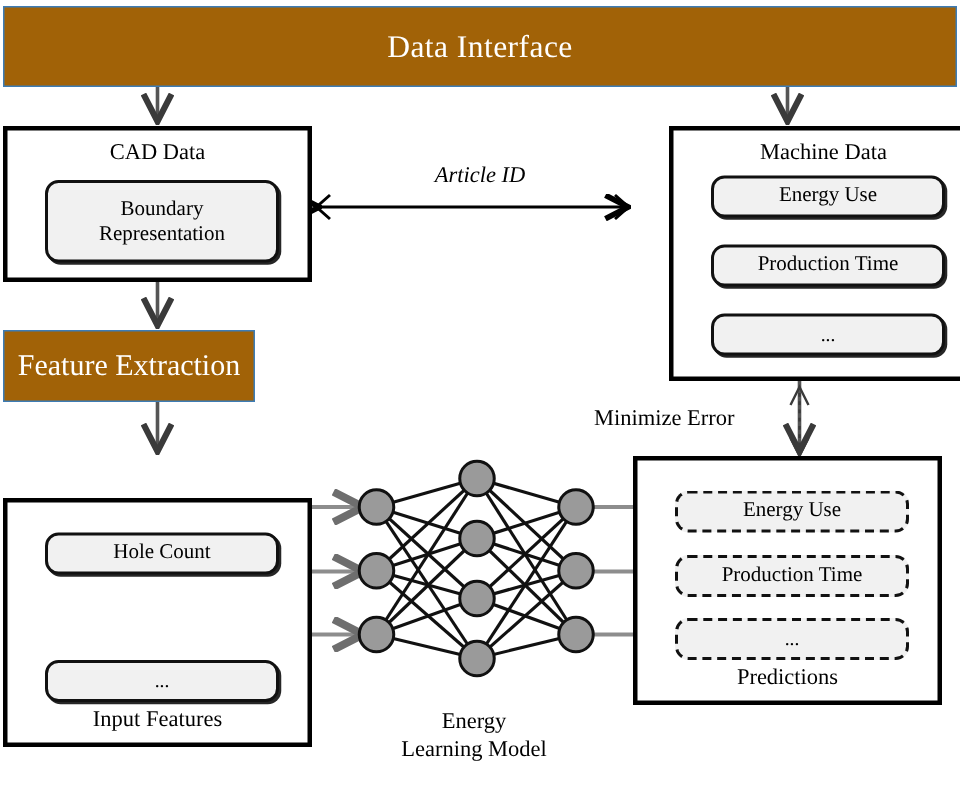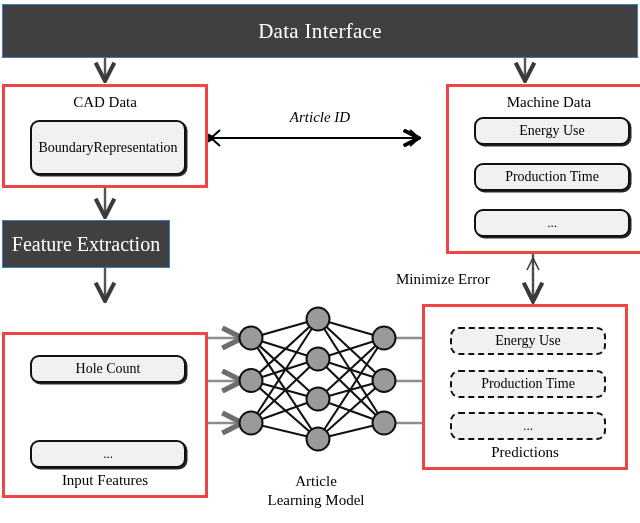--- a/index.html
+++ b/index.html
@@ -5,31 +5,31 @@
   html,body{margin:0;padding:0;background:#ffffff;}
   body{
     width:640px;height:523px;position:relative;overflow:hidden;
     font-family:"Liberation Serif","DejaVu Serif",serif;
     color:#000;
   }
   .stage{position:absolute;left:0;top:0;width:640px;height:523px;}
 
   
   .blue-box{
-    position:absolute;background:#404040;border:1px solid #3d7cb5;
+    position:absolute;background:#a16207;border:1px solid #3d7cb5;
     box-sizing:border-box;display:flex;align-items:center;justify-content:center;
     color:#ffffff;
   }
   #data-interface{left:2px;top:4px;width:636px;height:54px;font-size:21px;letter-spacing:.3px;}
   #feature-extraction{left:2px;top:220px;width:168px;height:48px;font-size:20px;}
 
   
   .outer-box{
     position:absolute;box-sizing:border-box;background:#ffffff;
-    border:3px solid #ef4444;
+    border:3px solid #000000;
   }
   #cad-data{left:2px;top:84px;width:206px;height:104px;}
   #machine-data{left:422px;top:84px;width:206px;height:170px;margin-left:24px;}
   #input-features{left:2px;top:304px;width:206px;height:166px;margin-top:28px;}
   #predictions{left:422px;top:304px;width:206px;height:166px;}
 
   .box-title{
     position:absolute;left:0;width:100%;text-align:center;
     font-size:15px;line-height:18px;
   }
@@ -156,21 +156,21 @@
         <circle cx="384" cy="423" r="11.5" fill="#9a9a9a" stroke="#111" stroke-width="2"></circle>
       </g>
   </svg>
 
   <div class="blue-box" id="data-interface">
     <span>Data Interface</span>
   </div>
 
   <div class="outer-box" id="cad-data">
     <div class="box-title top">CAD Data</div>
-    <div class="chip tall" style="left:25px;top:33px;width:156px;height:55px;flex-direction:row;">
+    <div class="chip tall" style="left:25px;top:33px;width:156px;height:55px;flex-direction:column;">
       <span>Boundary</span>
       <span>Representation</span>
     </div>
   </div>
 
   <div class="outer-box" id="machine-data">
     <div class="box-title top">Machine Data</div>
     <div class="chip" style="left:25px;top:30px;width:156px;height:28px;">
       <span>Energy Use</span>
     </div>
@@ -207,17 +207,17 @@
       <span>...</span>
     </div>
     <div class="box-title bottom">Predictions</div>
   </div>
 
   <div class="free-label" style="left:215px;top:108px;width:210px;font-style:italic;">Article ID</div>
 
   <div class="free-label" style="left:396px;top:270px;width:148px;text-align:left;">Minimize  Error</div>
 
   <div class="free-label" style="left:236px;top:472px;width:160px;">
-    <div>Article</div>
+    <div>Energy</div>
     <div>Learning Model</div>
   </div>
 
 </div>
 
 </body></html>

